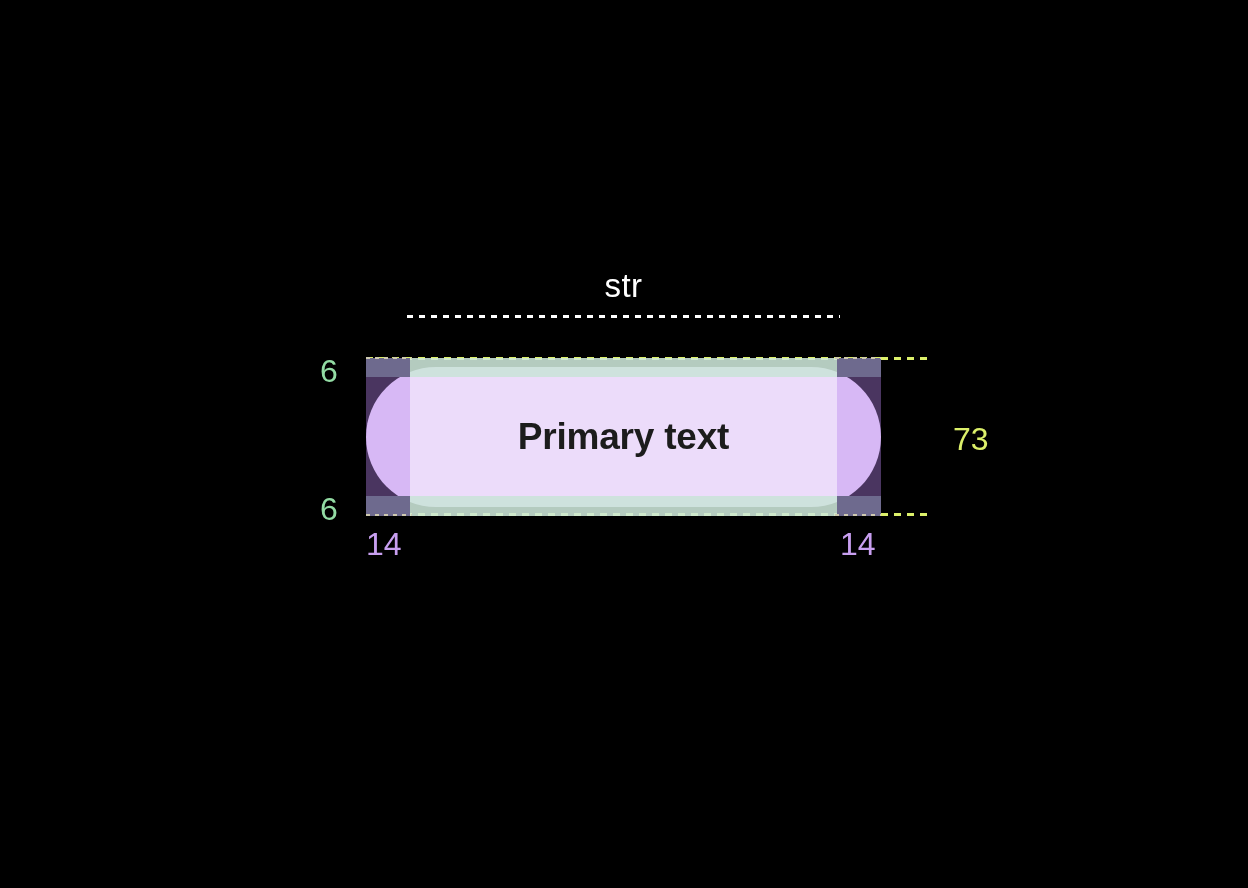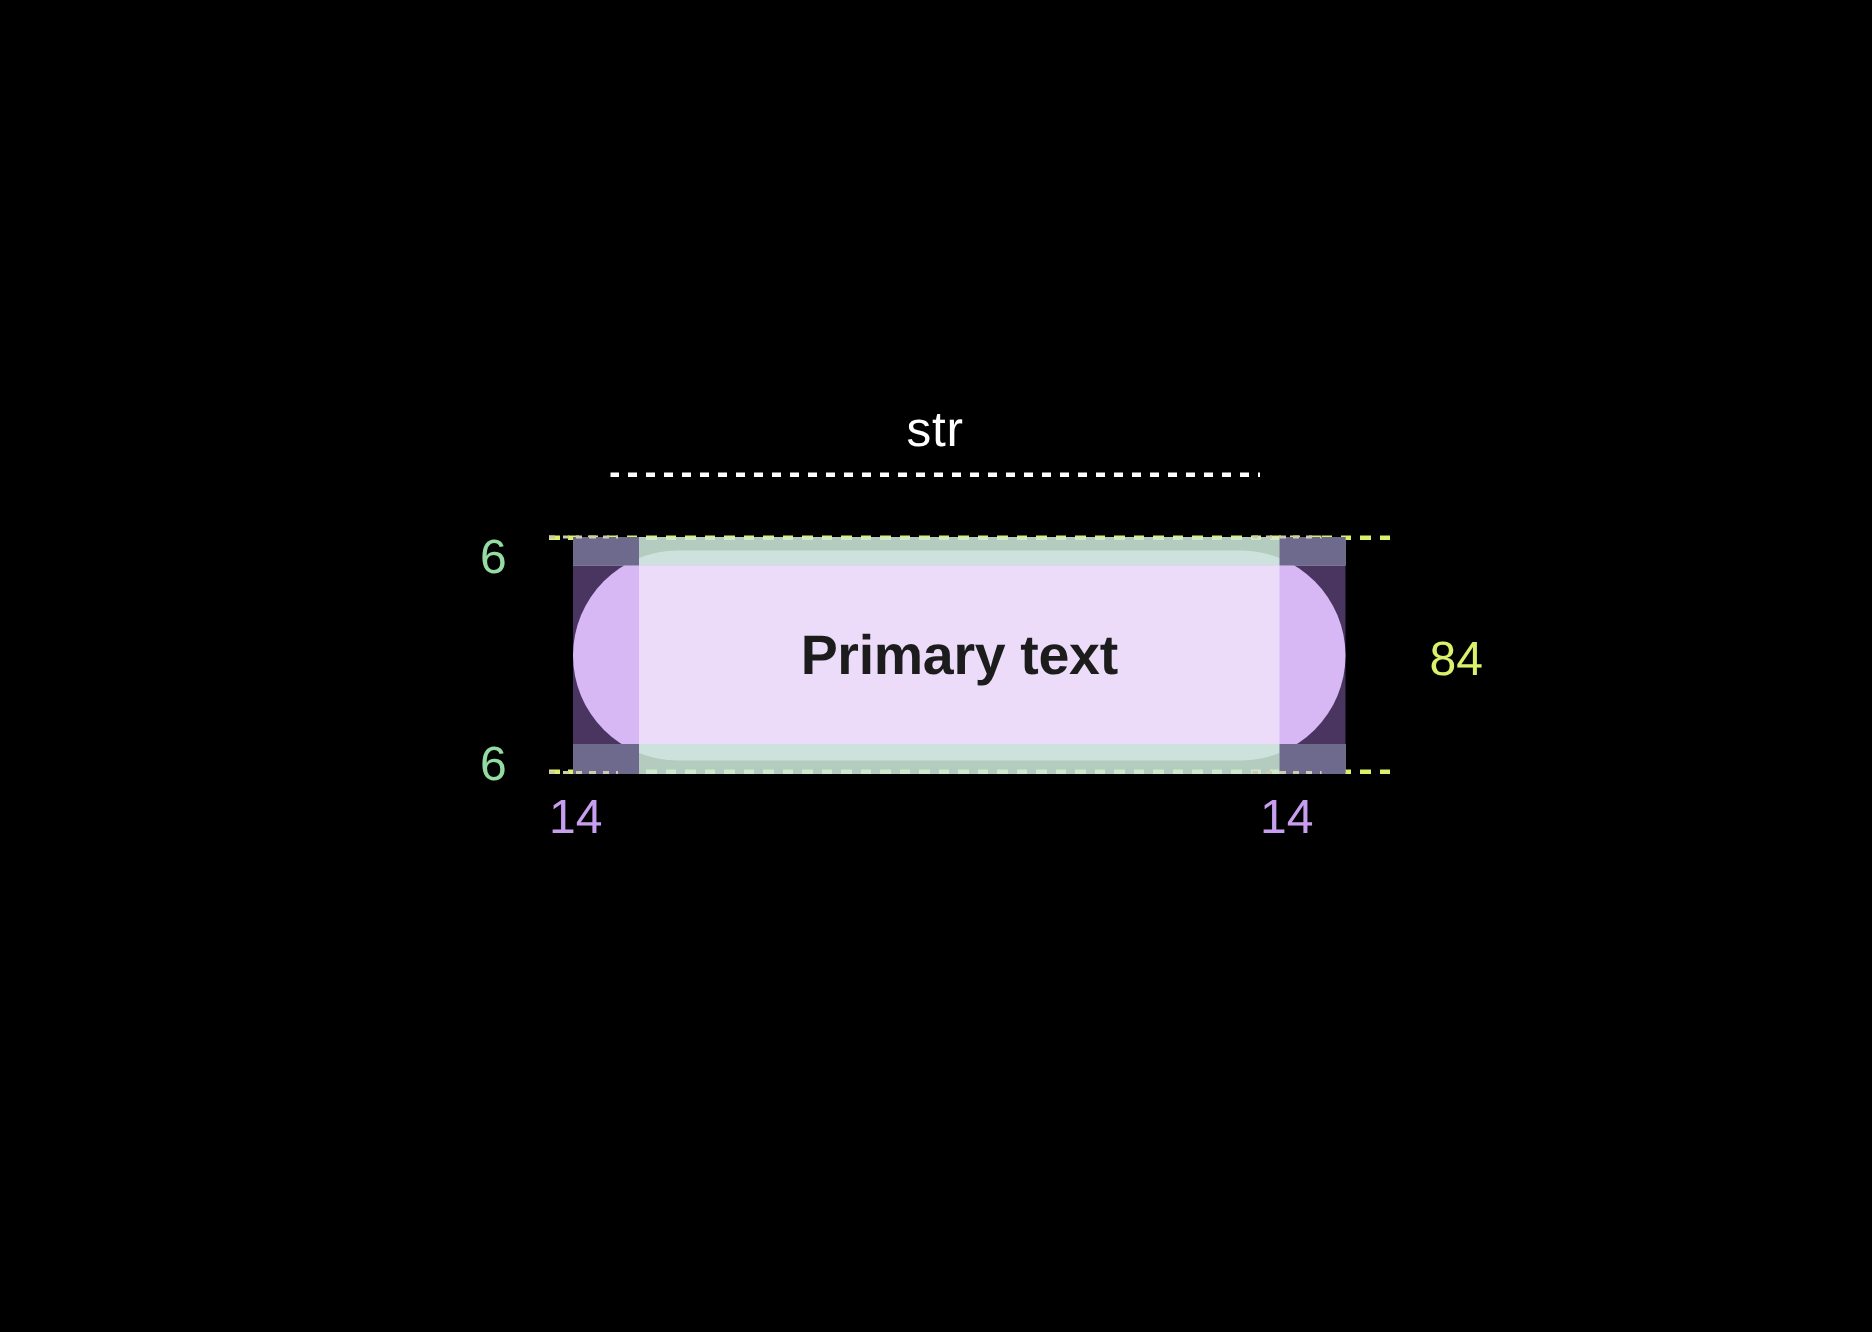--- a/index.html
+++ b/index.html
@@ -45,21 +45,21 @@
     background-image: repeating-linear-gradient(
       to right,
       #ffffff 0px, #ffffff 6px,
       rgba(0,0,0,0) 6px, rgba(0,0,0,0) 12px
     );
   }
 
   
   #measure-box {
     position: absolute;
-    left: 382px;
+    left: 366px;
     top: 358px;
     width: 515px;
     height: 157px;
   }
 
   
   .pad-h {
     position: absolute;
     top: 0;
     width: 44px;
@@ -207,15 +207,15 @@
 
   <div class="pad-outline tl"></div>
   <div class="pad-outline tr"></div>
   <div class="pad-outline bl"></div>
   <div class="pad-outline br"></div>
 
   <div class="meas meas-6-top">6</div>
   <div class="meas meas-6-bottom">6</div>
   <div class="meas meas-14-left">14</div>
   <div class="meas meas-14-right">14</div>
-  <div class="meas meas-52">84</div>
+  <div class="meas meas-52">73</div>
 
 </div>
 
 </body></html>

